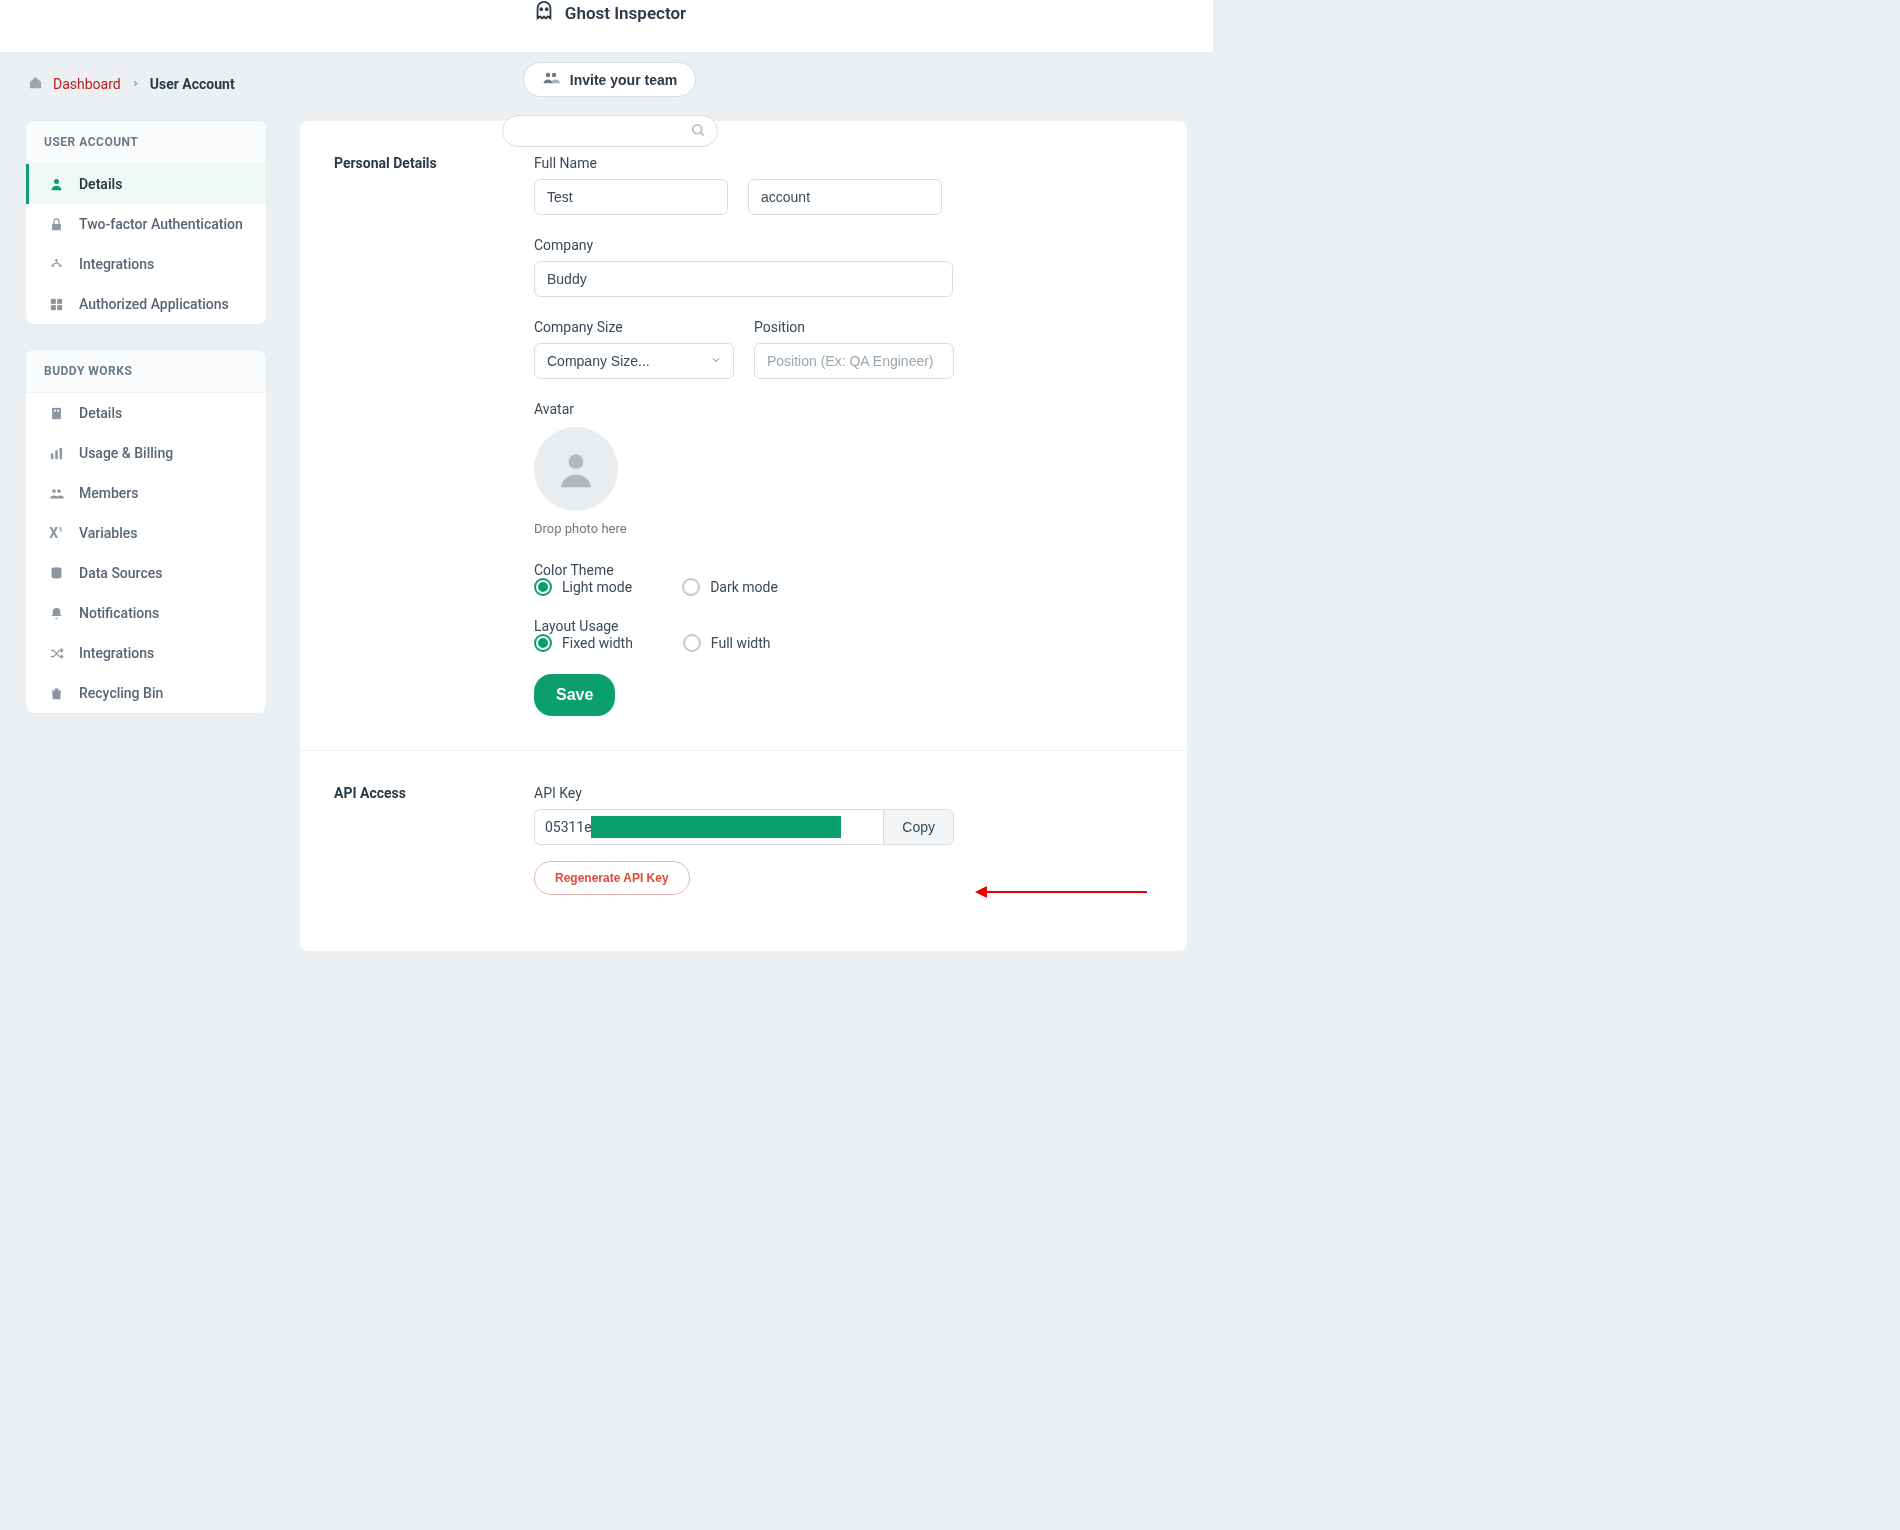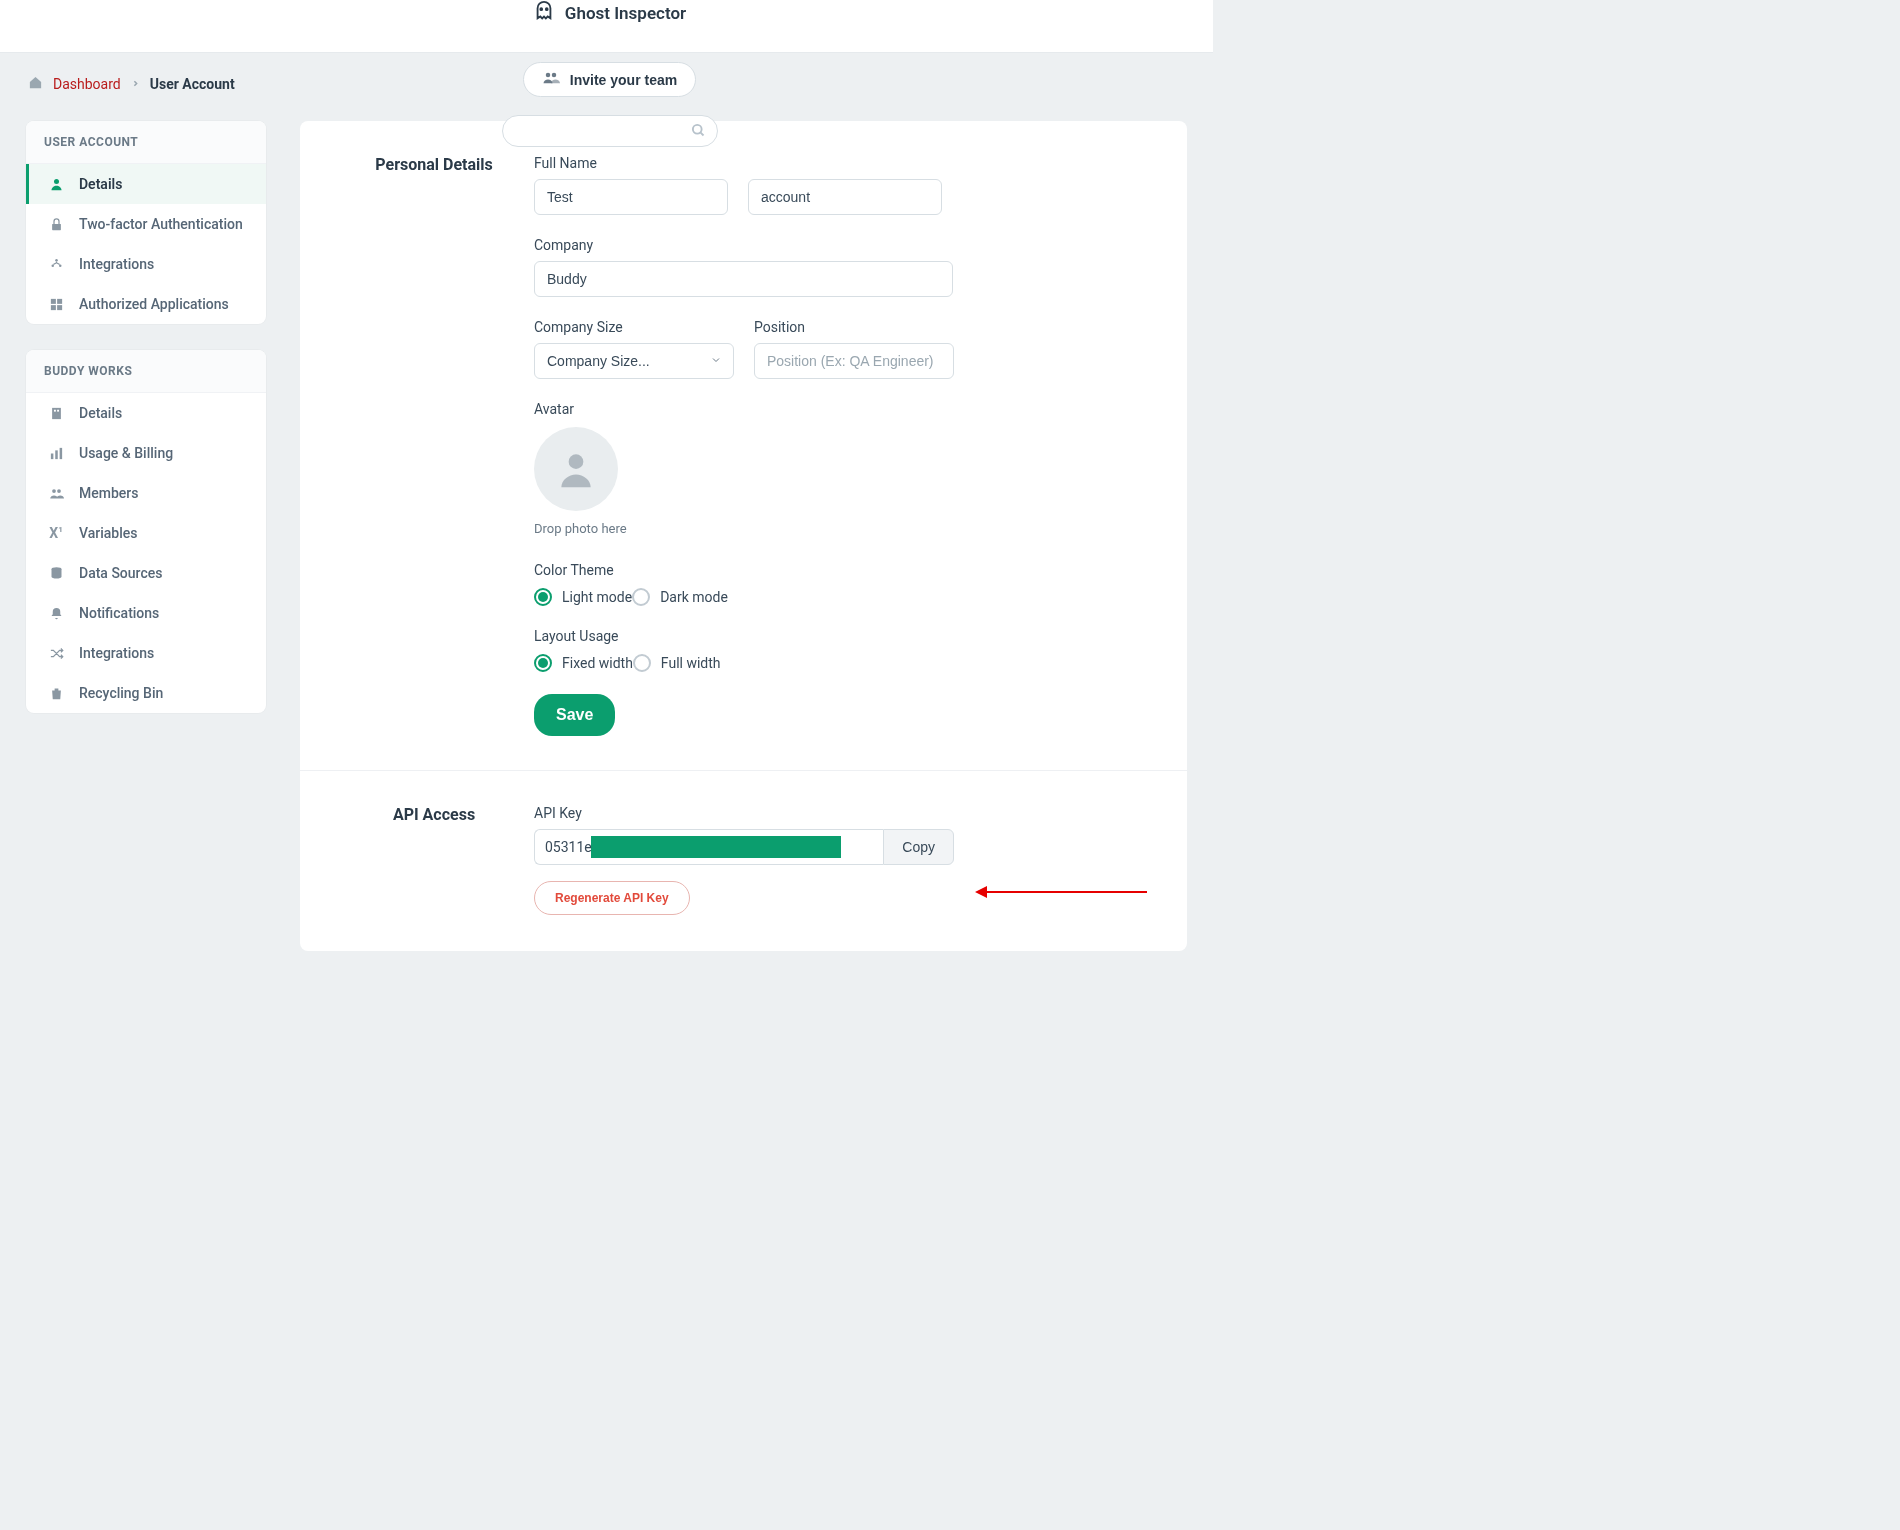--- a/index.html
+++ b/index.html
@@ -154,25 +154,24 @@
     min-height: 830px;
   }
   .section {
     display: flex;
     padding: 34px;
     gap: 0;
   }
   .section + .section { border-top: 1px solid #eef0f3; }
   .section-title {
     width: 200px;
-    font-size: 16px;
+    font-size: 14px;
     font-weight: 700;
     color: #2b3a48;
     flex-shrink: 0;
-    text-align: center;
   }
   .section-body { flex: 1; }
   .field-row { display: flex; gap: 20px; margin-bottom: 22px; }
   .field { display: flex; flex-direction: column; gap: 8px; }
   .field-label { font-size: 14px; color: #394a59; }
   .text-input, .select-input {
     border: 1px solid #d7dee3;
     border-radius: 6px;
     height: 36px;
     padding: 0 12px;
@@ -208,21 +207,21 @@
     border-radius: 50%;
     background: #e9edef;
     display: flex;
     align-items: center;
     justify-content: center;
     color: #b0b9c0;
     margin-top: 10px;
   }
   .drop-caption { font-size: 13px; color: #6b7a87; margin-top: 10px; }
 
-  .radio-group { display: flex; margin-top: 10px; margin-bottom: 22px; }
+  .radio-group { display: flex; gap: 50px; margin-bottom: 22px; }
   .radio-option { display: flex; align-items: center; gap: 10px; cursor: pointer; }
   .radio-circle {
     width: 18px;
     height: 18px;
     border-radius: 50%;
     border: 2px solid #c2cbd2;
     display: flex;
     align-items: center;
     justify-content: center;
   }

